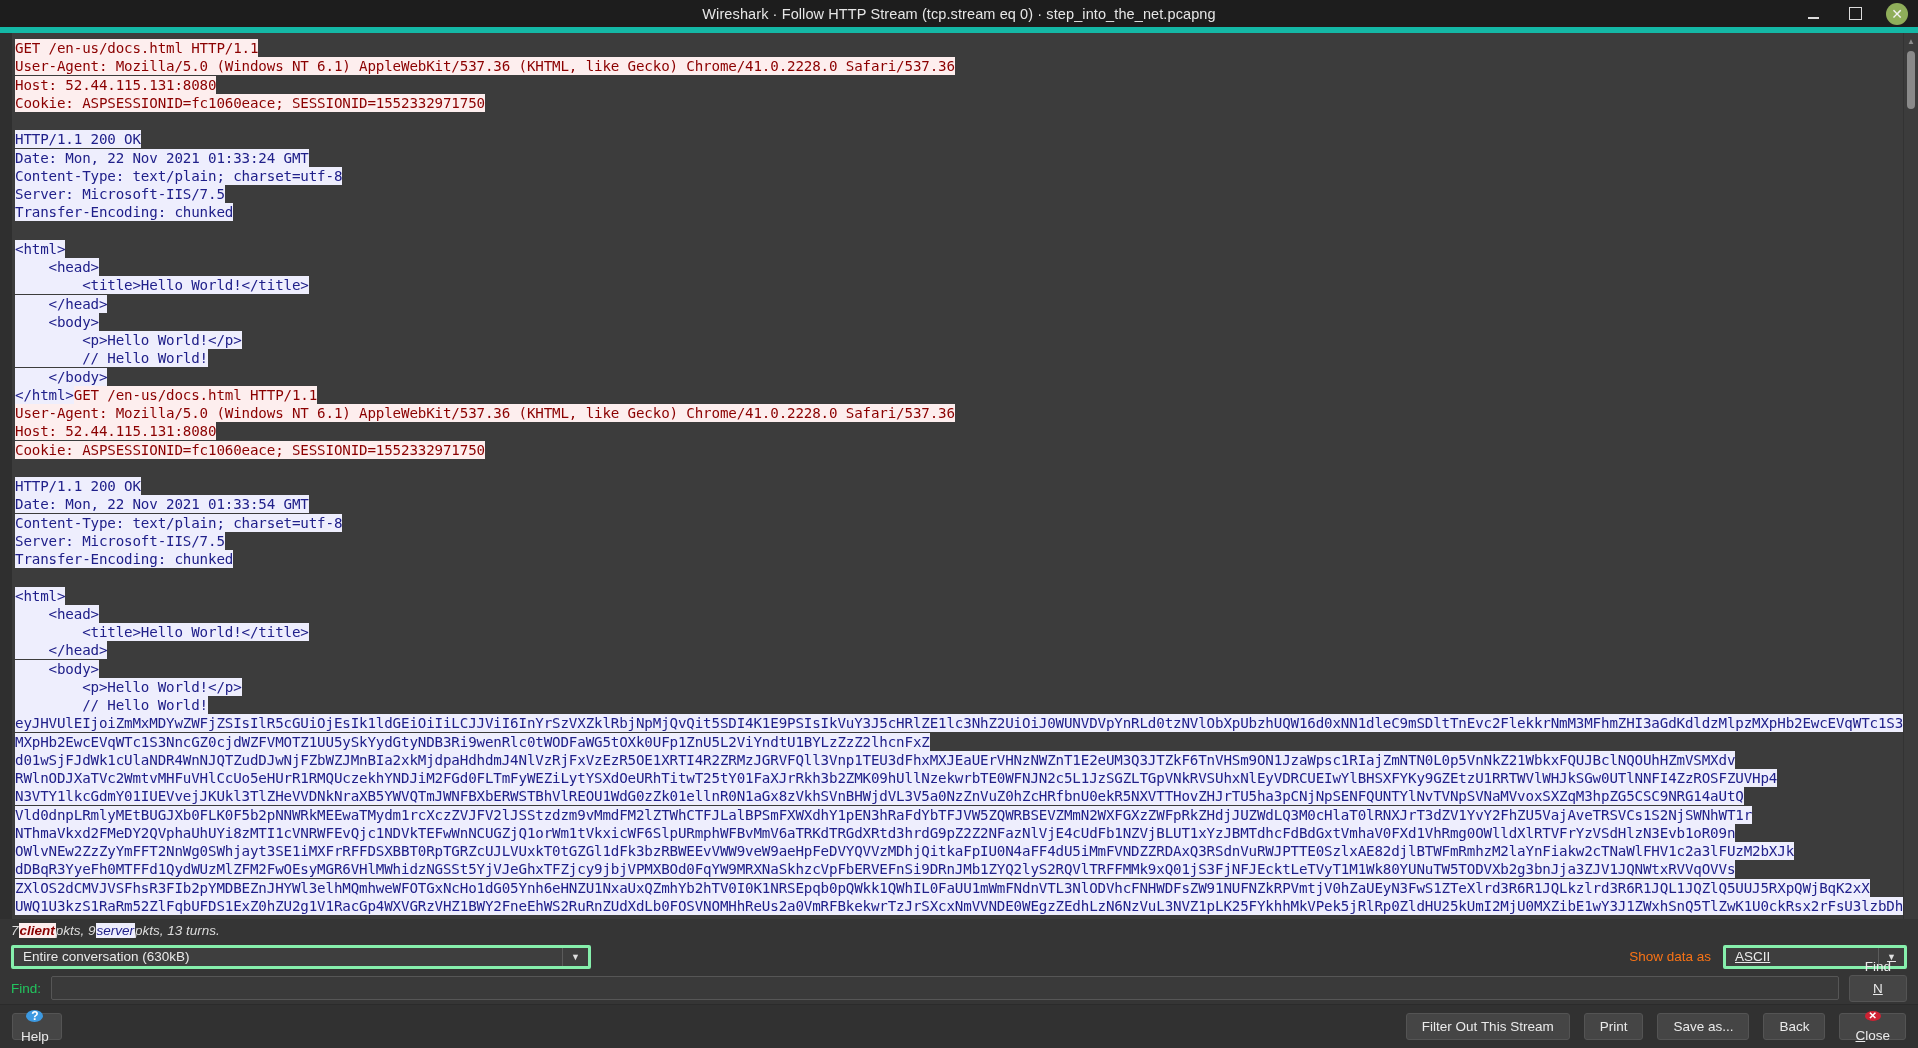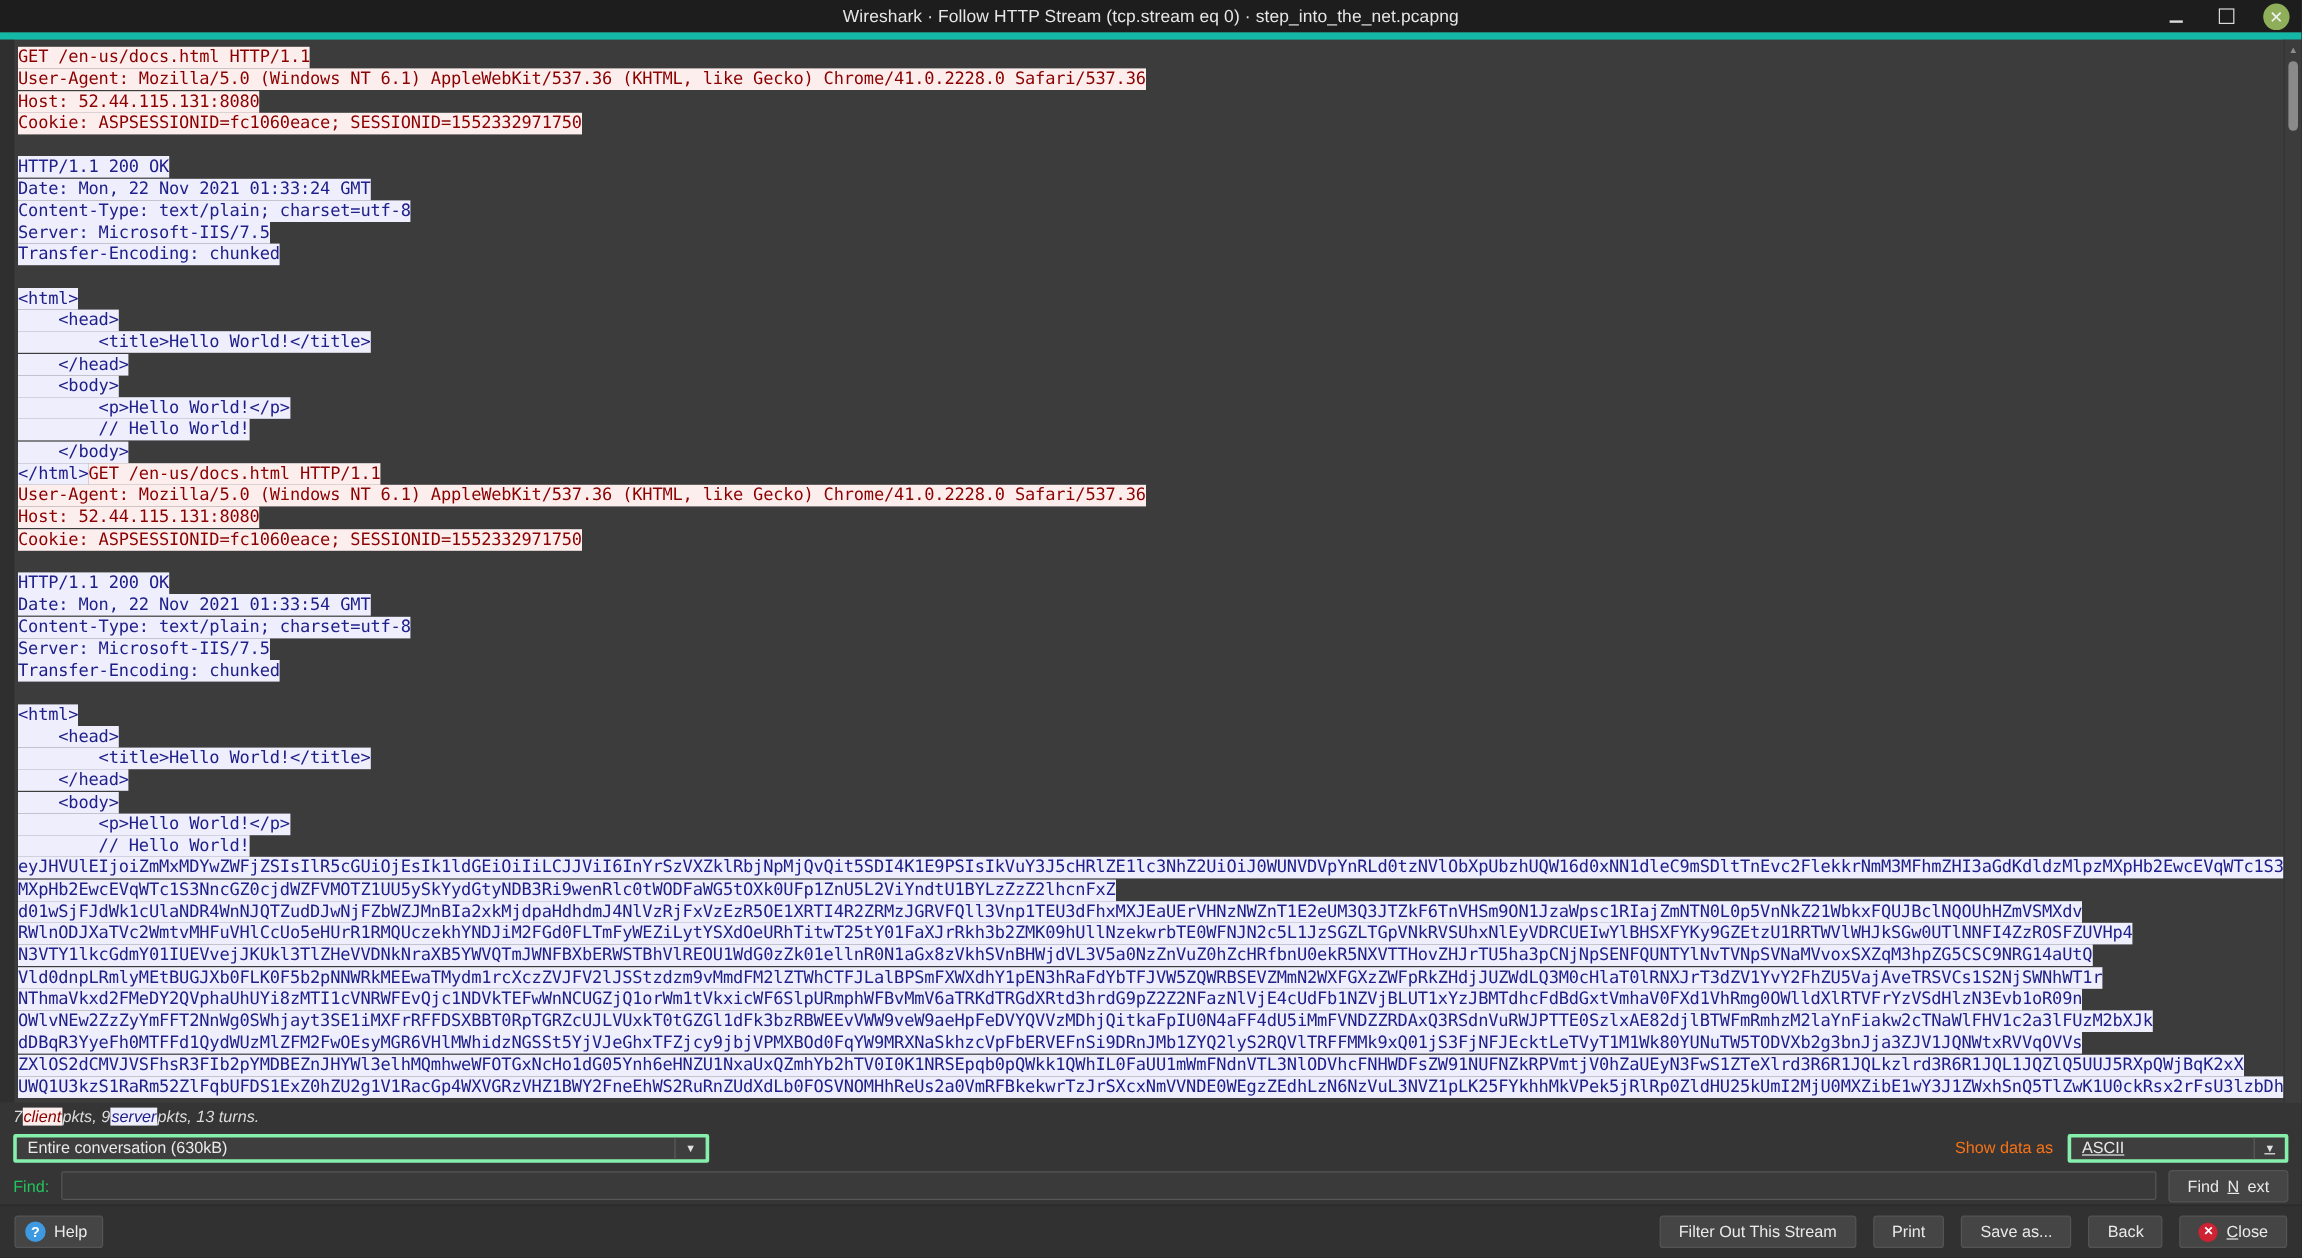--- a/index.html
+++ b/index.html
@@ -162,20 +162,21 @@
     padding-left: 11px;
     font-size: 13.5px;
     font-style: italic;
     color: #dcdcdc;
   }
   .statusline .hl-client {
     color: #8b0000;
     background: #fdeeee;
     font-style: italic;
     padding: 0 1px;
+    font-weight: bold;
   }
   .statusline .hl-server {
     color: #20208a;
     background: #eeeefd;
     font-style: italic;
     padding: 0 1px;
   }
 
   
   .controls-row {
@@ -269,20 +270,21 @@
     color: #eaeaea;
     font-family: "Liberation Sans", sans-serif;
     font-size: 13.5px;
     padding: 0 15px;
     display: inline-flex;
     align-items: center;
     justify-content: center;
     gap: 7px;
     white-space: nowrap;
     box-sizing: border-box;
+    flex-direction: column;
   }
   .btn-help { padding: 0 12px 0 8px; }
   .bar-spacer { flex: 1; }
   .btn + .btn { margin-left: 14px; }
   .icon-help {
     width: 17px; height: 17px;
     border-radius: 50%;
     background: #3d9ae2;
     color: #ffffff;
     font-size: 12px;

